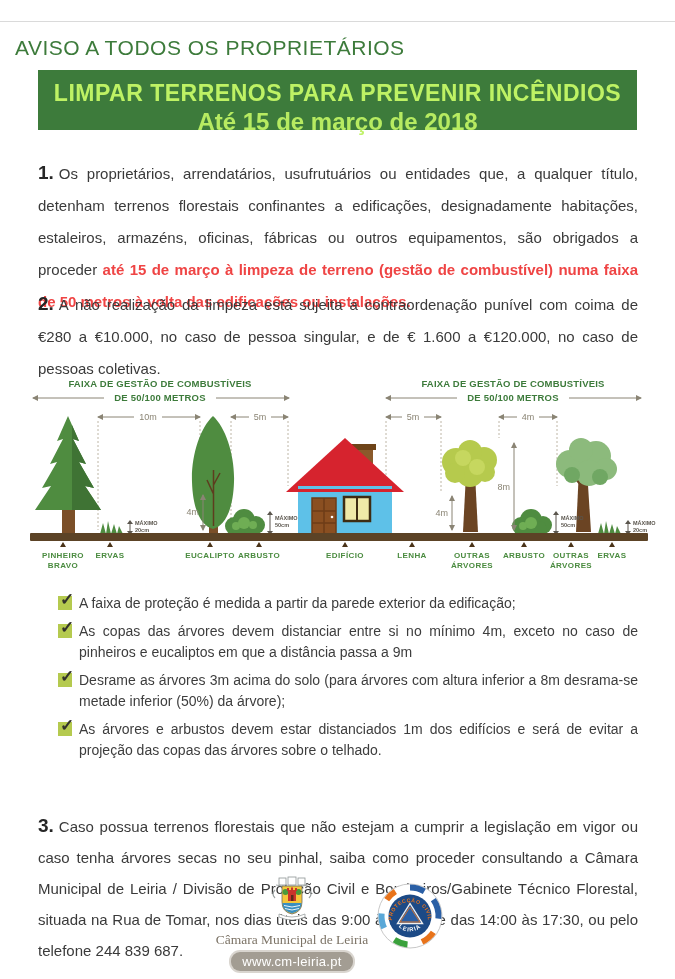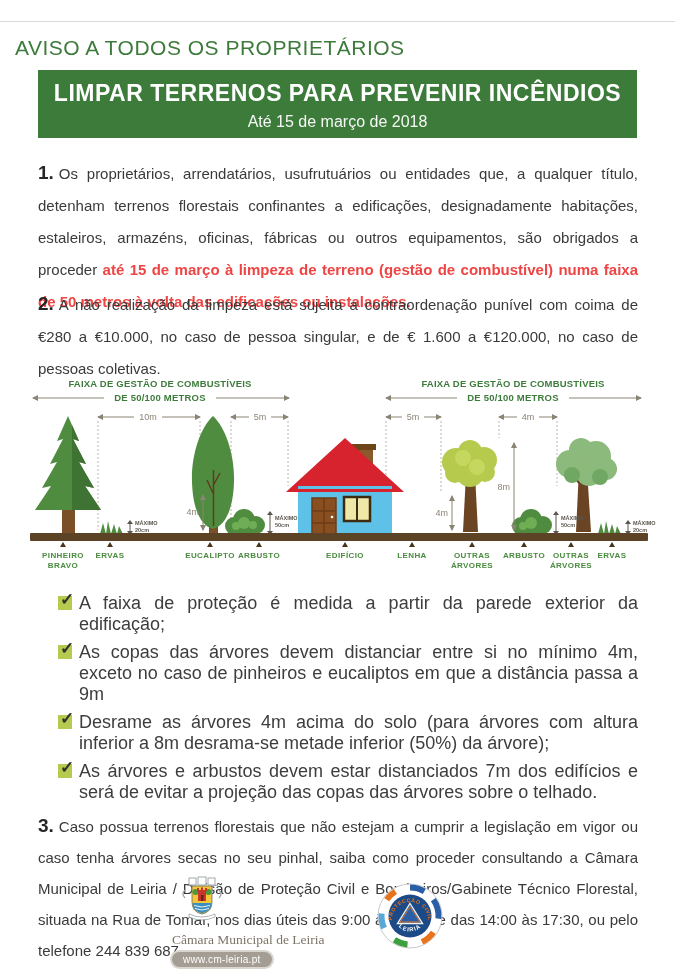--- a/index.html
+++ b/index.html
@@ -3,45 +3,45 @@
 <meta charset="utf-8">
 <style>
   html,body{margin:0;padding:0;background:#ffffff;}
   .page{position:relative;width:675px;height:979px;background:#fff;overflow:hidden;
         font-family:"Liberation Sans",sans-serif;}
   .topline{position:absolute;top:21px;left:0;width:675px;height:1px;background:#dadada;}
 
   .title{position:absolute;top:36px;left:15px;width:675px;text-align:left;
          font-size:21px;font-weight:normal;color:#3d7b3b;letter-spacing:.5px;}
 
-  .banner{position:absolute;top:70px;left:38px;width:599px;height:68px;background:#3d7b3b;
-          text-align:center;color:#ffffff;}
+  .banner{position:absolute;top:70px;left:38px;width:599px;height:60px;background:#3d7b3b;
+          text-align:center;color:#bef264;}
   .banner-l1{margin-top:8px;font-size:23px;font-weight:bold;letter-spacing:.5px;line-height:30px;}
-  .banner-l2{font-size:16px;font-weight:normal;line-height:28px;opacity:.95;}
+  .banner-l2{font-size:24px;font-weight:bold;line-height:28px;opacity:.95;}
 
   .para{position:absolute;left:38px;width:600px;font-size:15px;color:#3a3a3a;
         line-height:32px;text-align:justify;}
   .para .num{font-size:19px;font-weight:bold;color:#262626;margin-right:5px;}
   .para .bold{font-weight:bold;color:#ef4444;}
   .p1{top:157px;}
   .p2{top:288px;}
   .p3{top:766px;line-height:31px;margin-top:44px;}
 
   .diagram{position:absolute;top:374px;left:0;}
 
   .checklist{position:absolute;top:593px;left:58px;width:580px;list-style:none;margin:0;padding:0;}
-  .checklist li{position:relative;padding-left:21px;margin-bottom:7px;font-size:18px;
+  .checklist li{position:relative;padding-left:21px;margin-bottom:7px;font-size:14px;
                 line-height:21px;color:#3d3d3d;text-align:justify;}
   .checkbox{position:absolute;left:0;top:3px;width:14px;height:14px;background:#b5ca4f;}
   .checkbox::after{content:"\2713";position:absolute;left:2px;top:-7px;font-size:17px;
                    font-weight:bold;color:#33332b;}
 
-  .footer-cm{position:absolute;top:876px;left:172px;width:240px;text-align:left;}
+  .footer-cm{position:absolute;top:876px;left:172px;width:240px;text-align:center;}
   .cm-name{margin-top:2px;font-family:"Liberation Serif",serif;font-size:13.5px;color:#7c7366;}
-  .cm-pill{display:inline-block;margin-top:4px;background:#a39d93;color:#fff;font-size:10px;
+  .cm-pill{display:inline-block;margin-top:4px;background:#a39d93;color:#fff;font-size:13px;
            padding:2px 11px;border-radius:9px;box-shadow:0 0 0 2px #d9d5cf;letter-spacing:.3px;}
   .pc-logo{position:absolute;top:881px;left:375px;}
 </style>
 </head>
 <body>
 
 <div class="page">
   <div class="topline"></div>
 
   <div class="title">AVISO A TODOS OS PROPRIETÁRIOS</div>
@@ -265,25 +265,25 @@
     <li>
       <span class="checkbox"></span>
       <span>A faixa de proteção é medida a partir da parede exterior da edificação;</span>
     </li>
     <li>
       <span class="checkbox"></span>
       <span>As copas das árvores devem distanciar entre si no mínimo 4m, exceto no caso de pinheiros e eucaliptos em que a distância passa a 9m</span>
     </li>
     <li>
       <span class="checkbox"></span>
-      <span>Desrame as árvores 4m acima do solo (para árvores com altura inferior a 8m desrama-se metade inferior (50%) da árvore);</span>
+      <span>Desrame as árvores 3m acima do solo (para árvores com altura inferior a 8m desrama-se metade inferior (50%) da árvore);</span>
     </li>
     <li>
       <span class="checkbox"></span>
-      <span>As árvores e arbustos devem estar distanciados 7m dos edifícios e será de evitar a projeção das copas das árvores sobre o telhado.</span>
+      <span>As árvores e arbustos devem estar distanciados 1m dos edifícios e será de evitar a projeção das copas das árvores sobre o telhado.</span>
     </li>
   </ul>
 
   <div class="para p3"><span class="num">3.</span><span>Caso possua terrenos florestais que não estejam a cumprir a legislação em vigor ou caso tenha árvores secas no seu pinhal, saiba como proceder consultando a Câmara Municipal de Leiria / Divisão de Proteção Civil e Bombeiros/Gabinete Técnico Florestal, situada na Rua de Tomar, nos dias úteis das 9:00 às 12:30 e das 14:00 às 17:30, ou pelo telefone 244 839 687.</span></div>
 
   <div class="footer-cm">
     <svg width="60" height="50" viewBox="0 0 60 50">
       <g stroke="#8d9494" fill="#ffffff" stroke-width="0.8">
         <rect x="17" y="2" width="7" height="7"></rect>
           <rect x="26" y="1" width="8" height="8"></rect>

